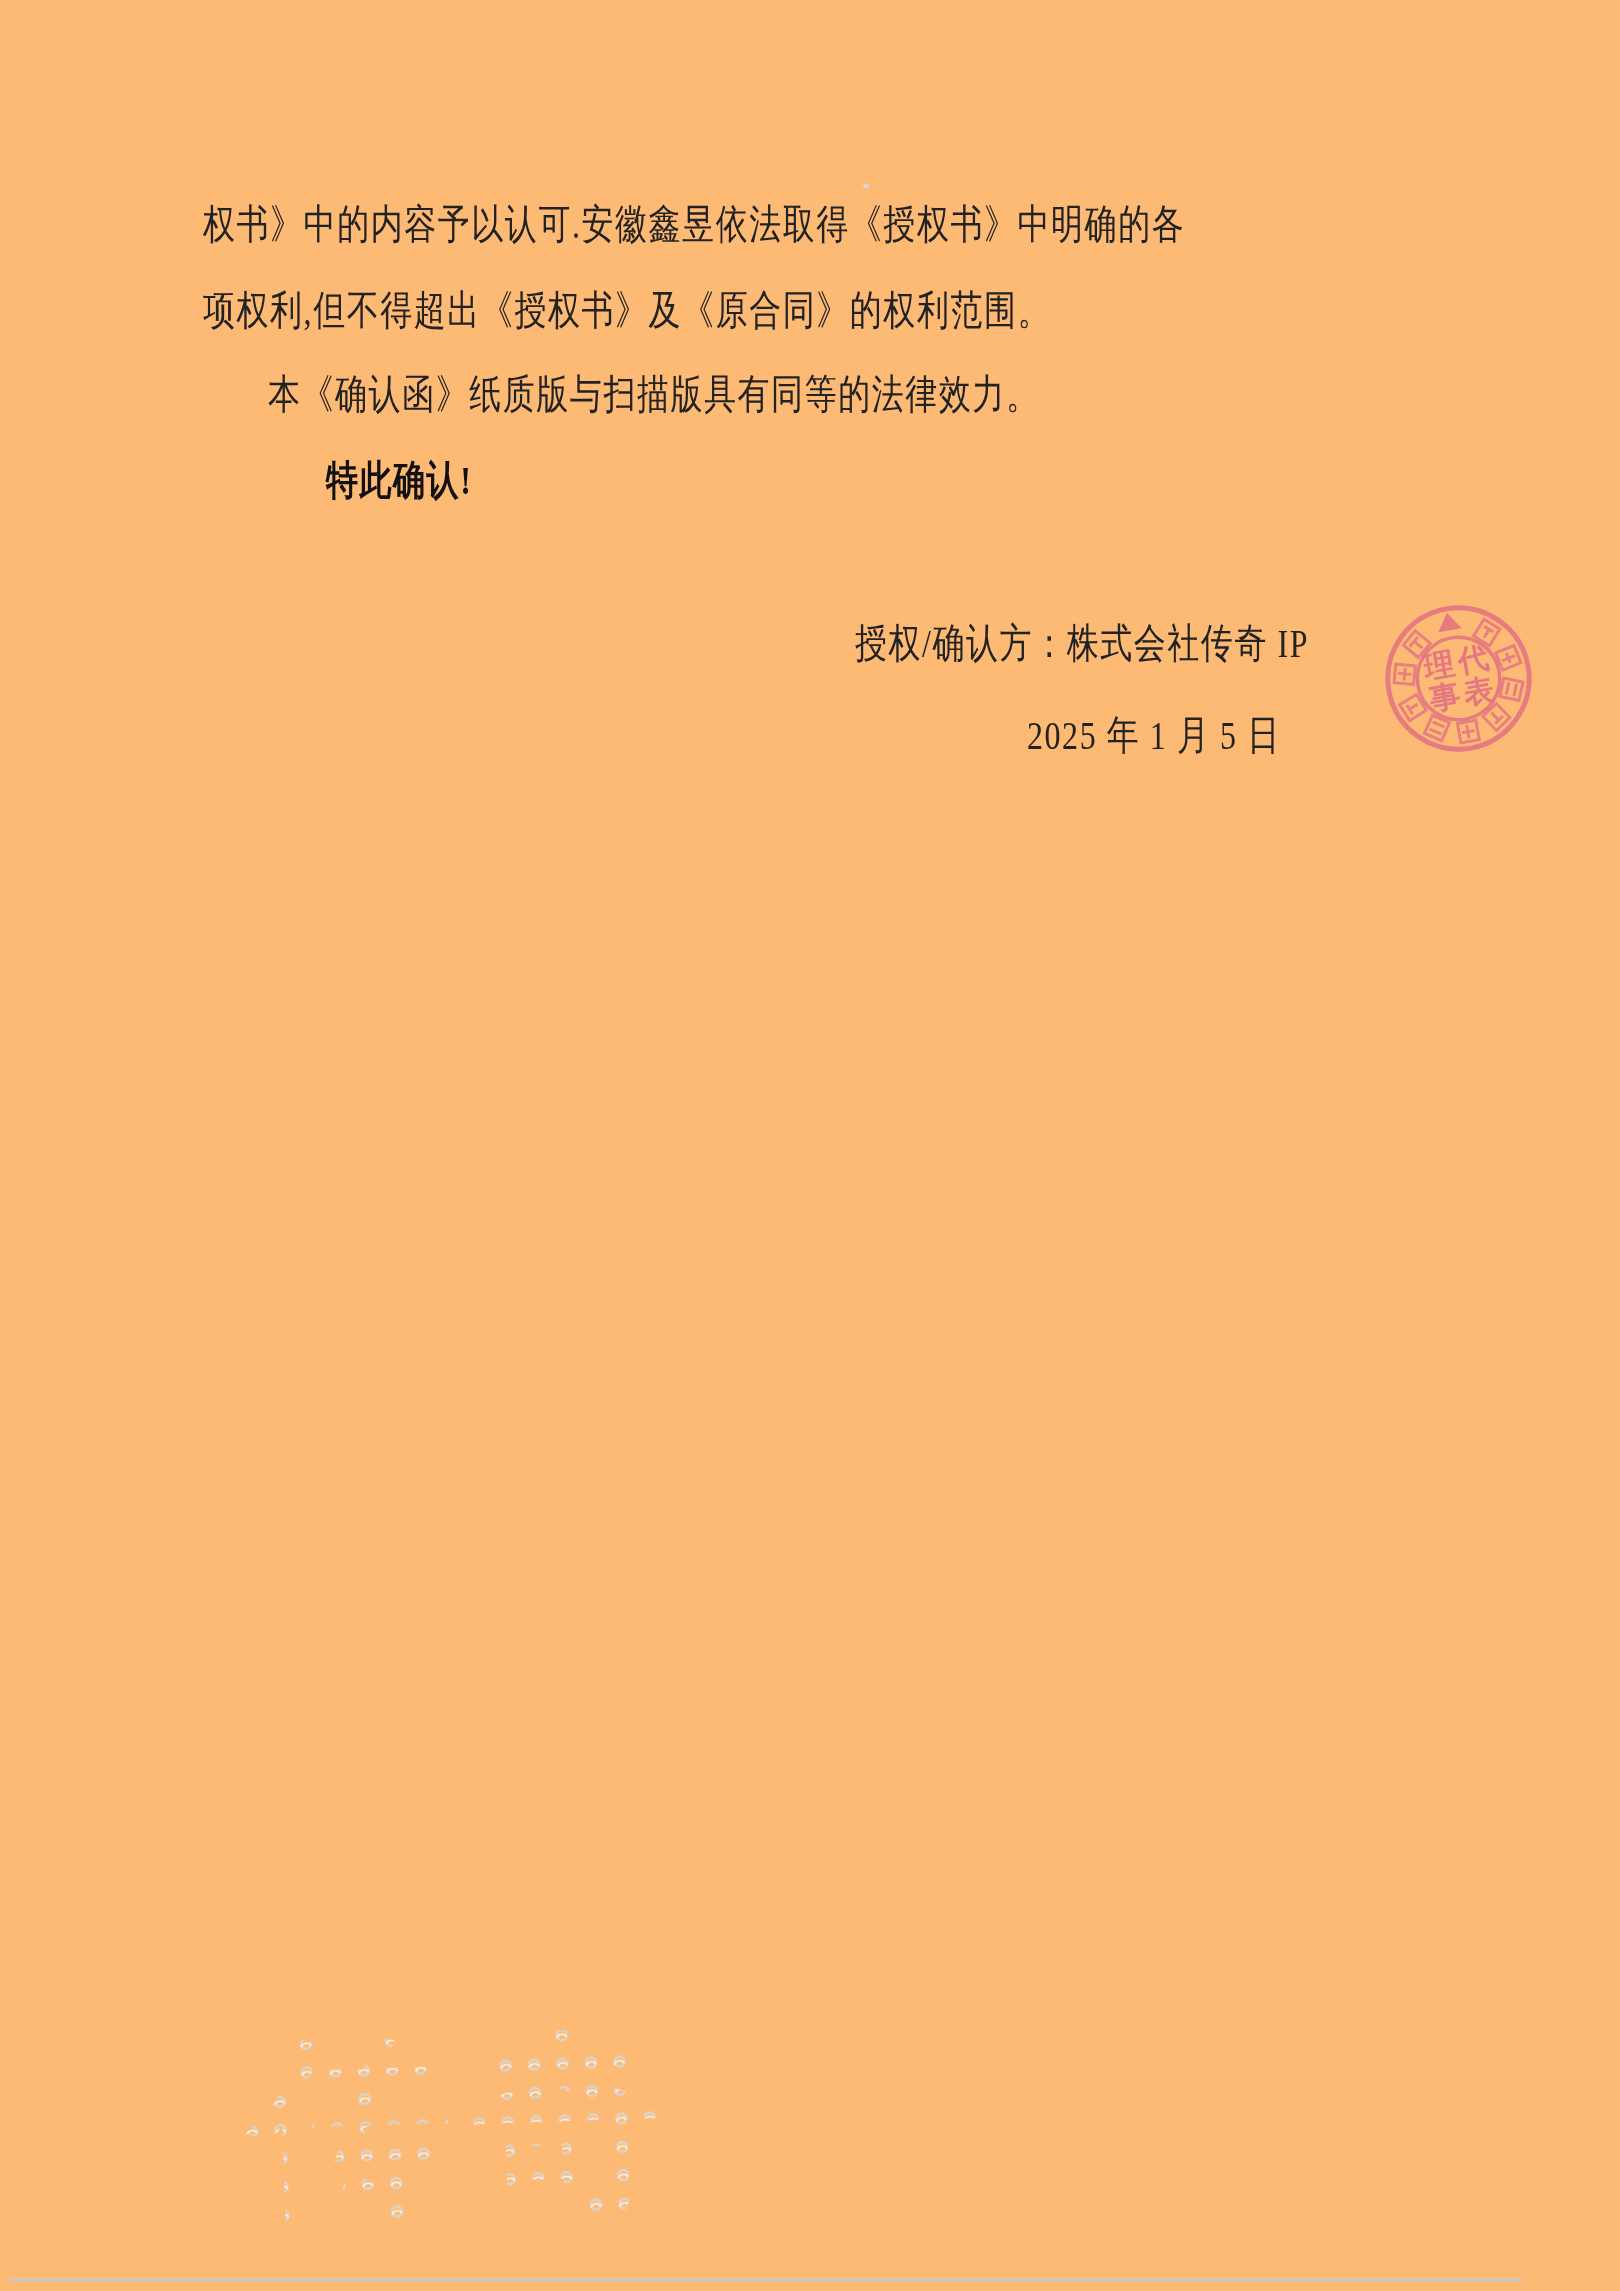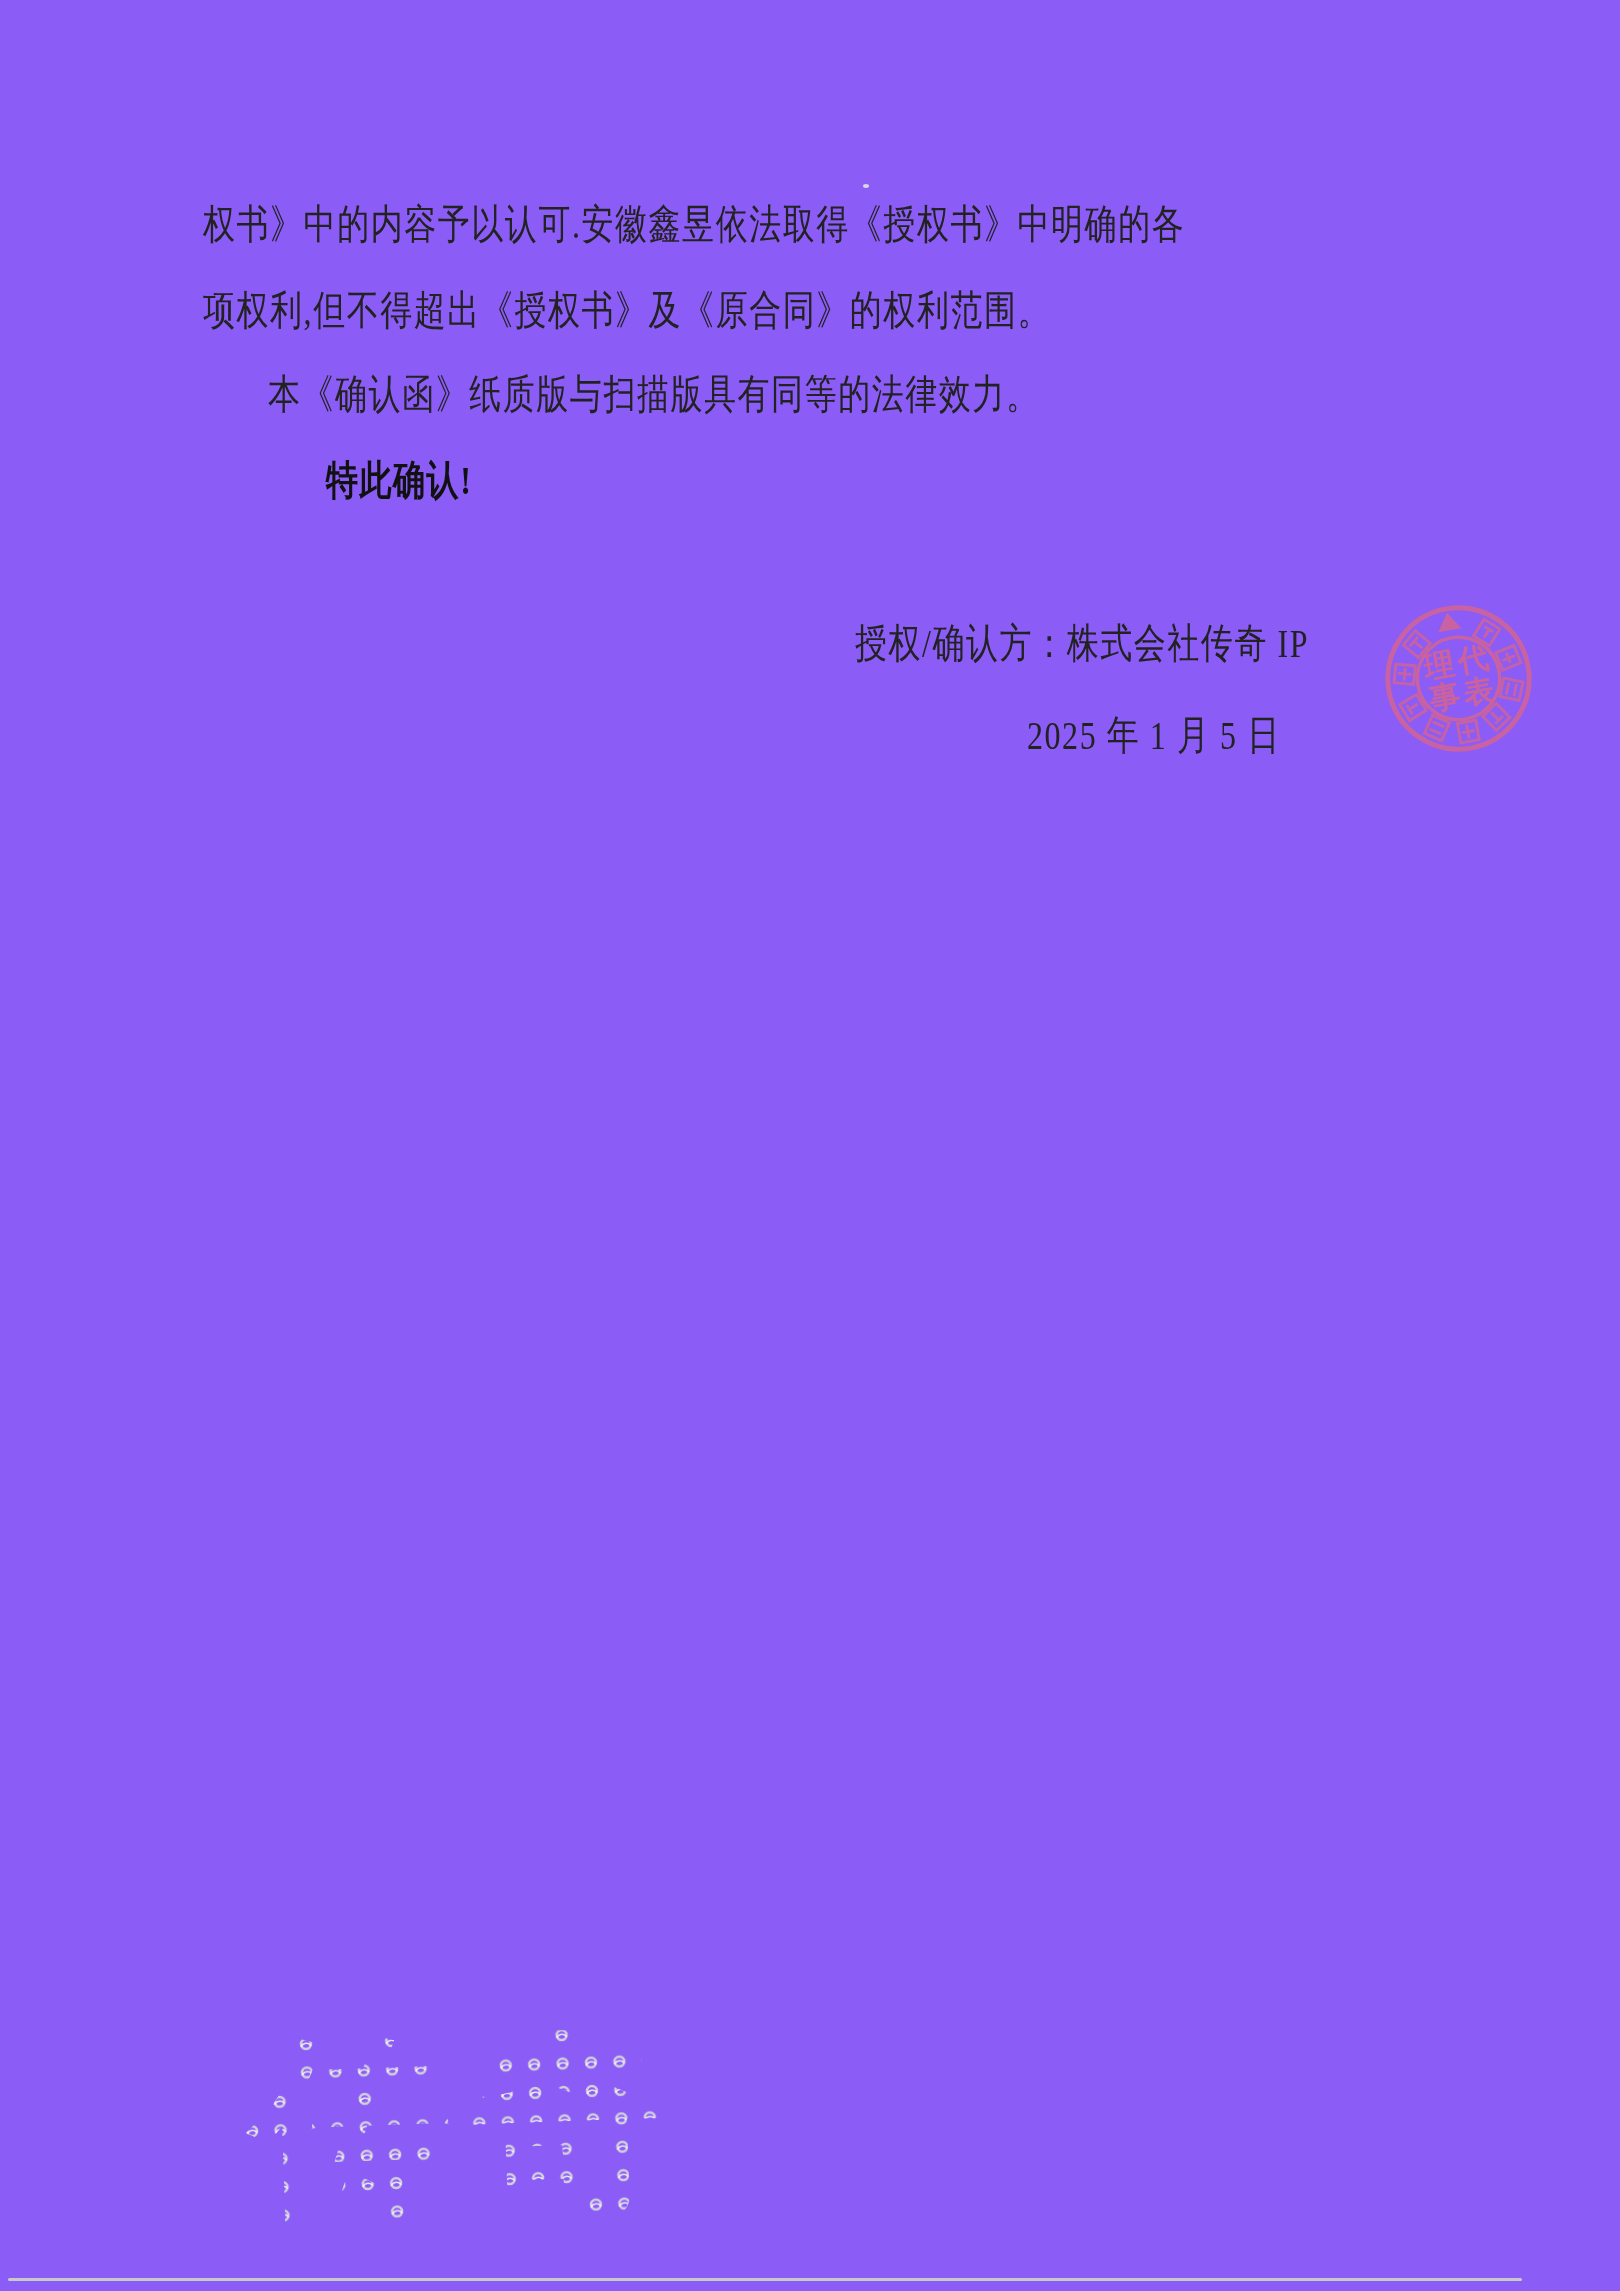--- a/index.html
+++ b/index.html
@@ -1,19 +1,19 @@
 <!DOCTYPE html>
 <html><head>
 <meta charset="utf-8">
 <style>
   html,body{margin:0;padding:0;background:#e8e8e8;}
   .page{
     position:relative;
     width:1620px;height:2292px;
-    background:#8b5cf6;
+    background:#fdba74;
     overflow:hidden;
     font-family:"Liberation Serif", serif;
   }
   .cn-line{
     position:absolute;
     font-size:41px;
     color:#222222;
     white-space:nowrap;
     letter-spacing:2px;
     transform:scaleX(0.78);

